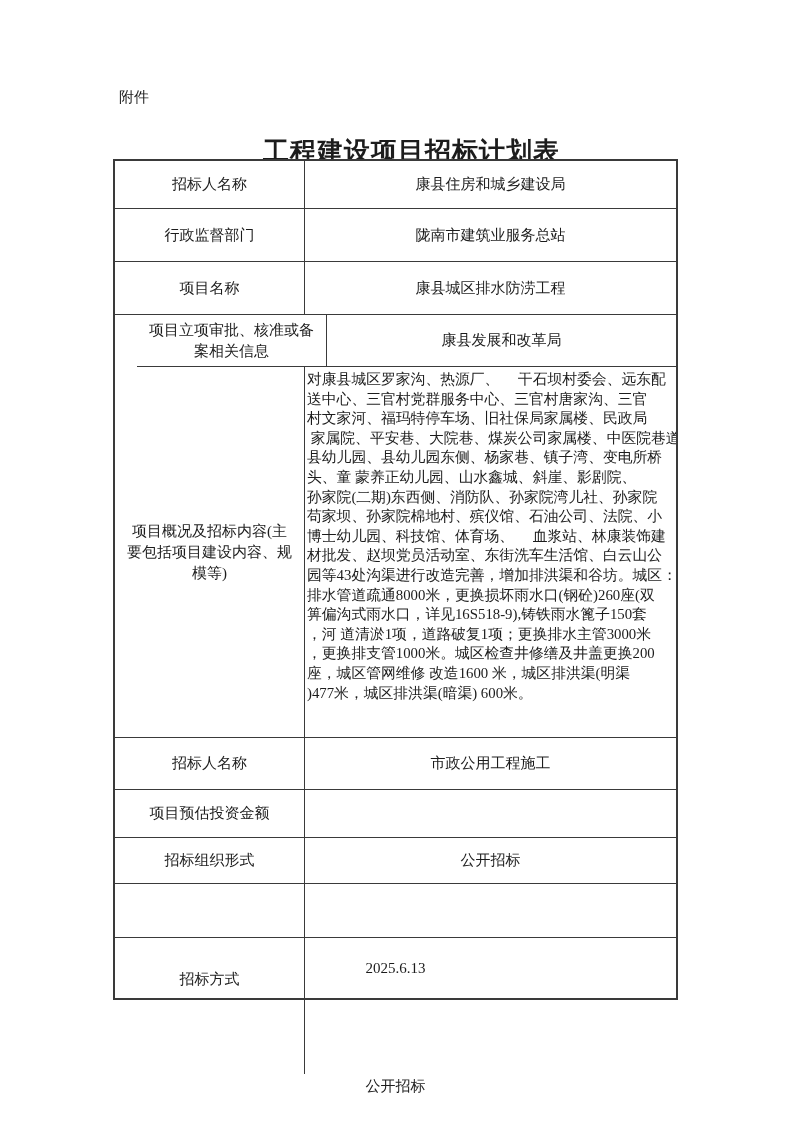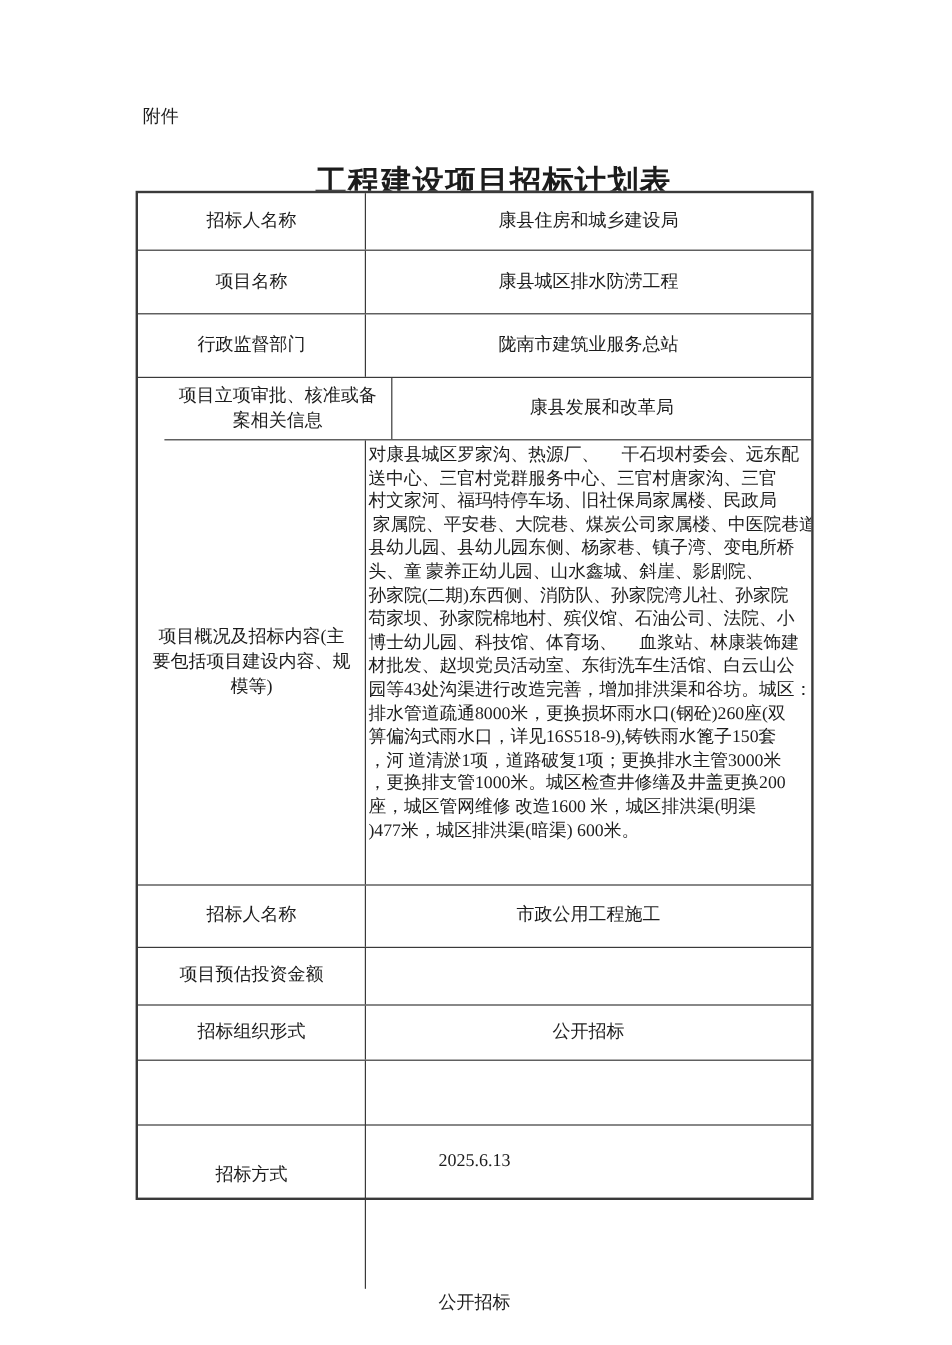--- a/index.html
+++ b/index.html
@@ -99,28 +99,28 @@
 
 <h1 class="doc-title">工程建设项目招标计划表</h1>
 
 <div class="plan-table">
 
   <div class="tr r1">
     <div class="td label">招标人名称</div>
     <div class="td value">康县住房和城乡建设局</div>
   </div>
 
+  <div class="tr r3">
+    <div class="td label">行政监督部门</div>
+    <div class="td value">陇南市建筑业服务总站</div>
+  </div>
+
   <div class="tr r2">
     <div class="td label">项目名称</div>
     <div class="td value">康县城区排水防涝工程</div>
-  </div>
-
-  <div class="tr r3">
-    <div class="td label">行政监督部门</div>
-    <div class="td value">陇南市建筑业服务总站</div>
   </div>
 
   <div class="tr r4">
     <div class="td label">项目立项审批、核准或备
 案相关信息</div>
     <div class="td value">康县发展和改革局</div>
   </div>
 
   <div class="tr r5 big">
     <div class="td label">项目概况及招标内容(主

